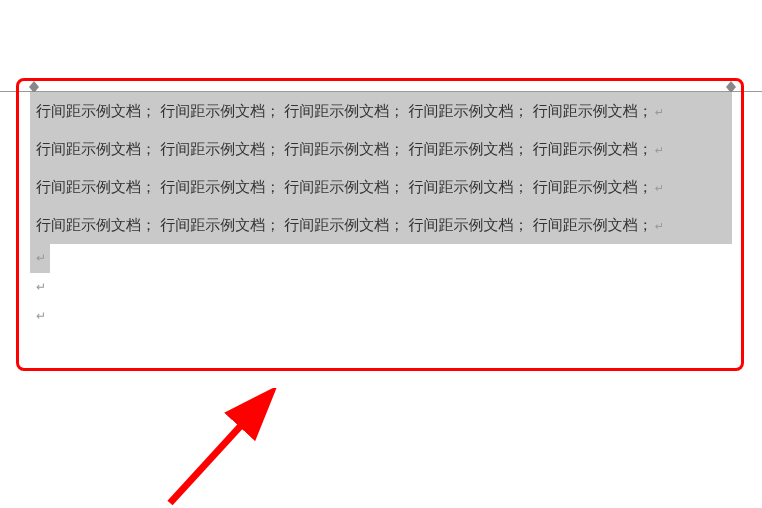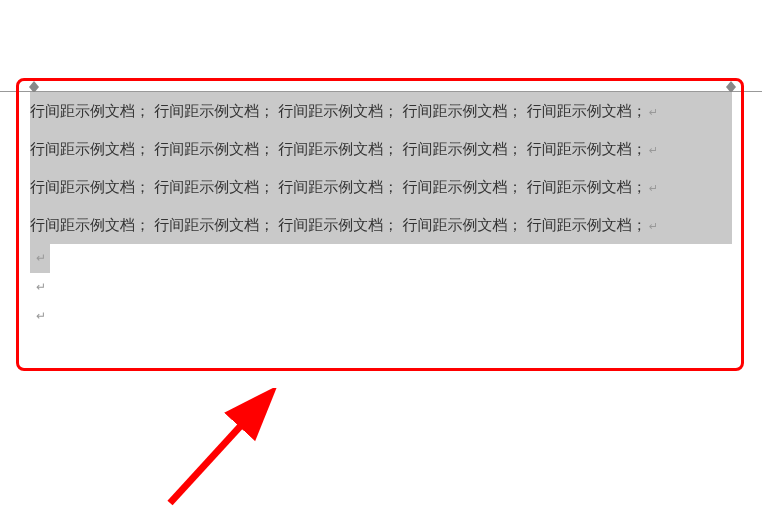--- a/index.html
+++ b/index.html
@@ -92,21 +92,21 @@
       left: 30px;
       width: 702px;
     }
     .text-line {
       height: 38px;
       line-height: 38px;
       font-size: 15px;
       color: #333;
       white-space: nowrap;
       background: #c9c9c9;
-      padding-left: 0;
+      padding-left: 6px;
       position: relative;
     }
     .text-line .para-mark {
       font-size: 11px;
       color: #999;
       margin-left: 2px;
     }
     .empty-line {
       height: 29px;
       line-height: 29px;

